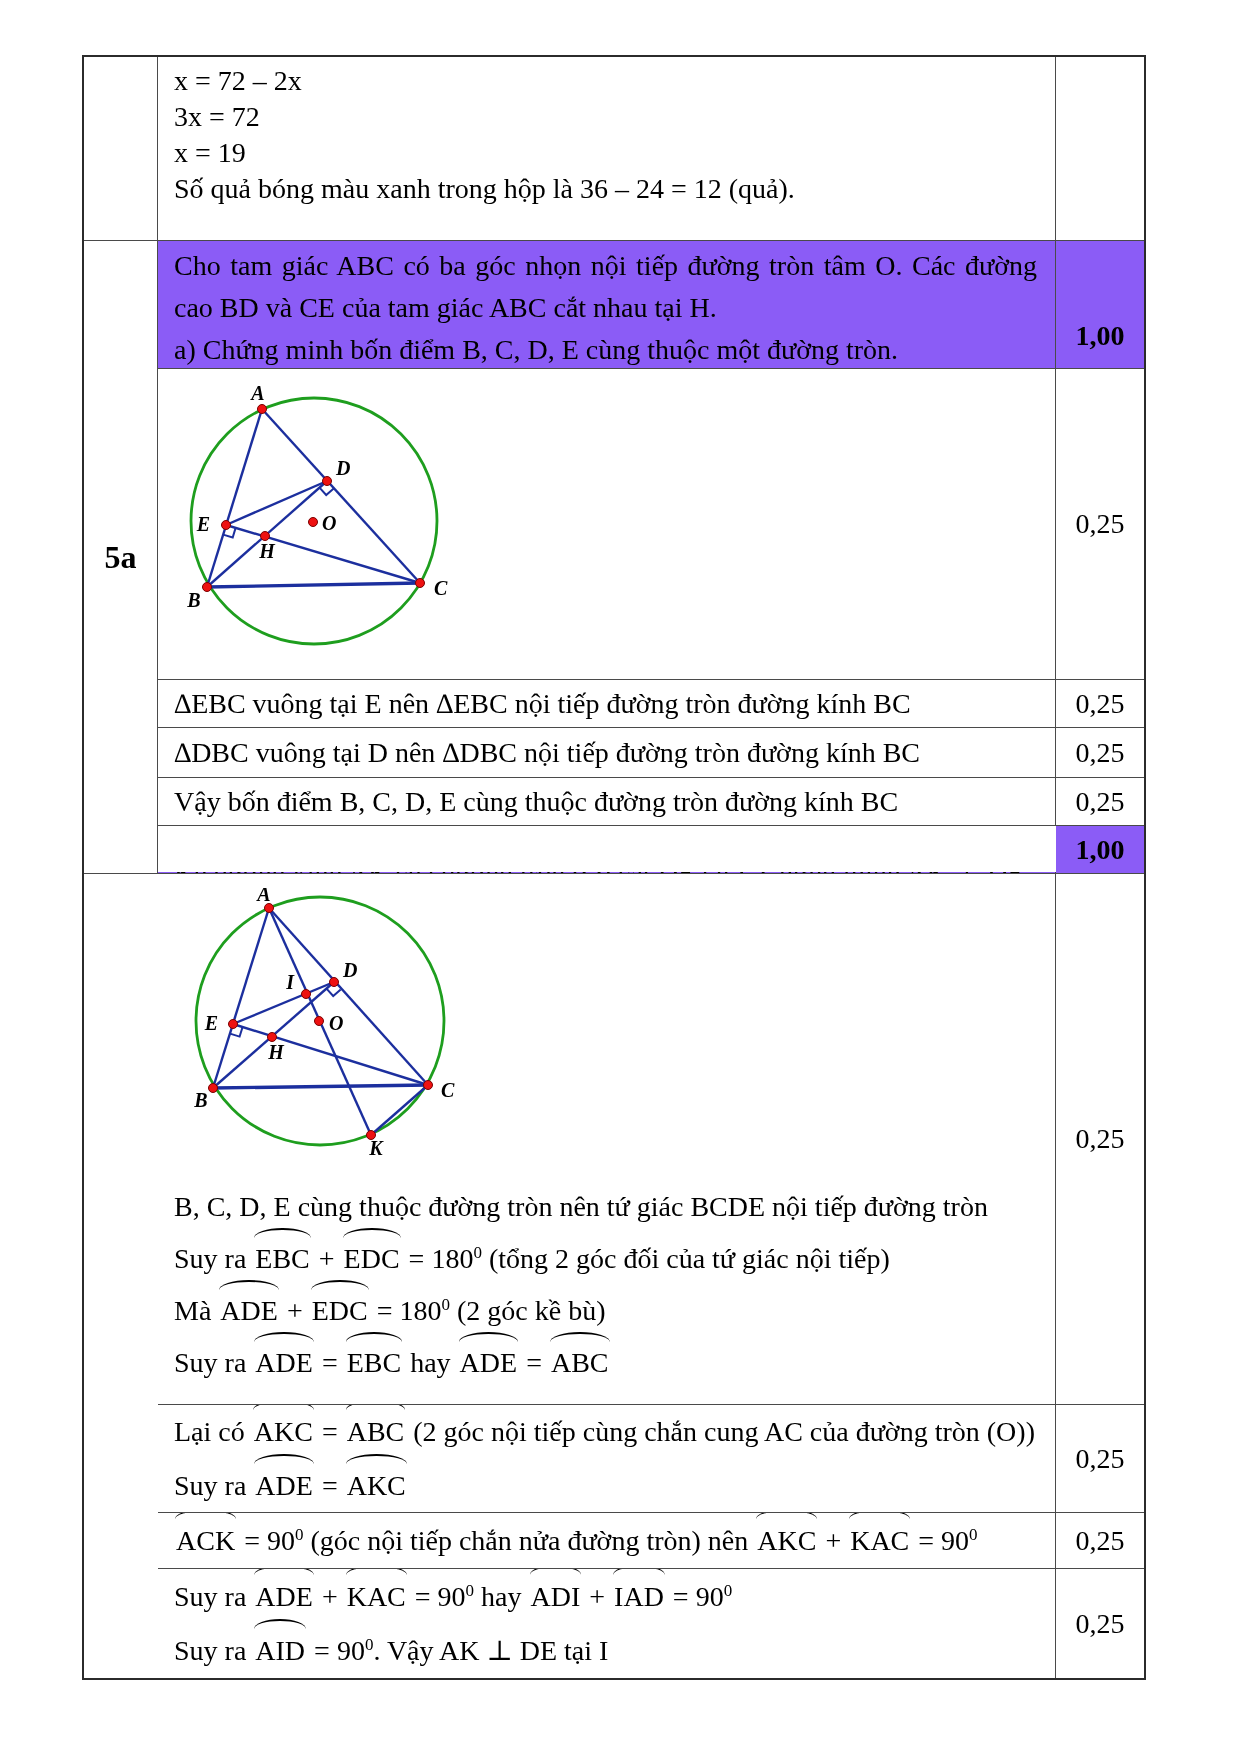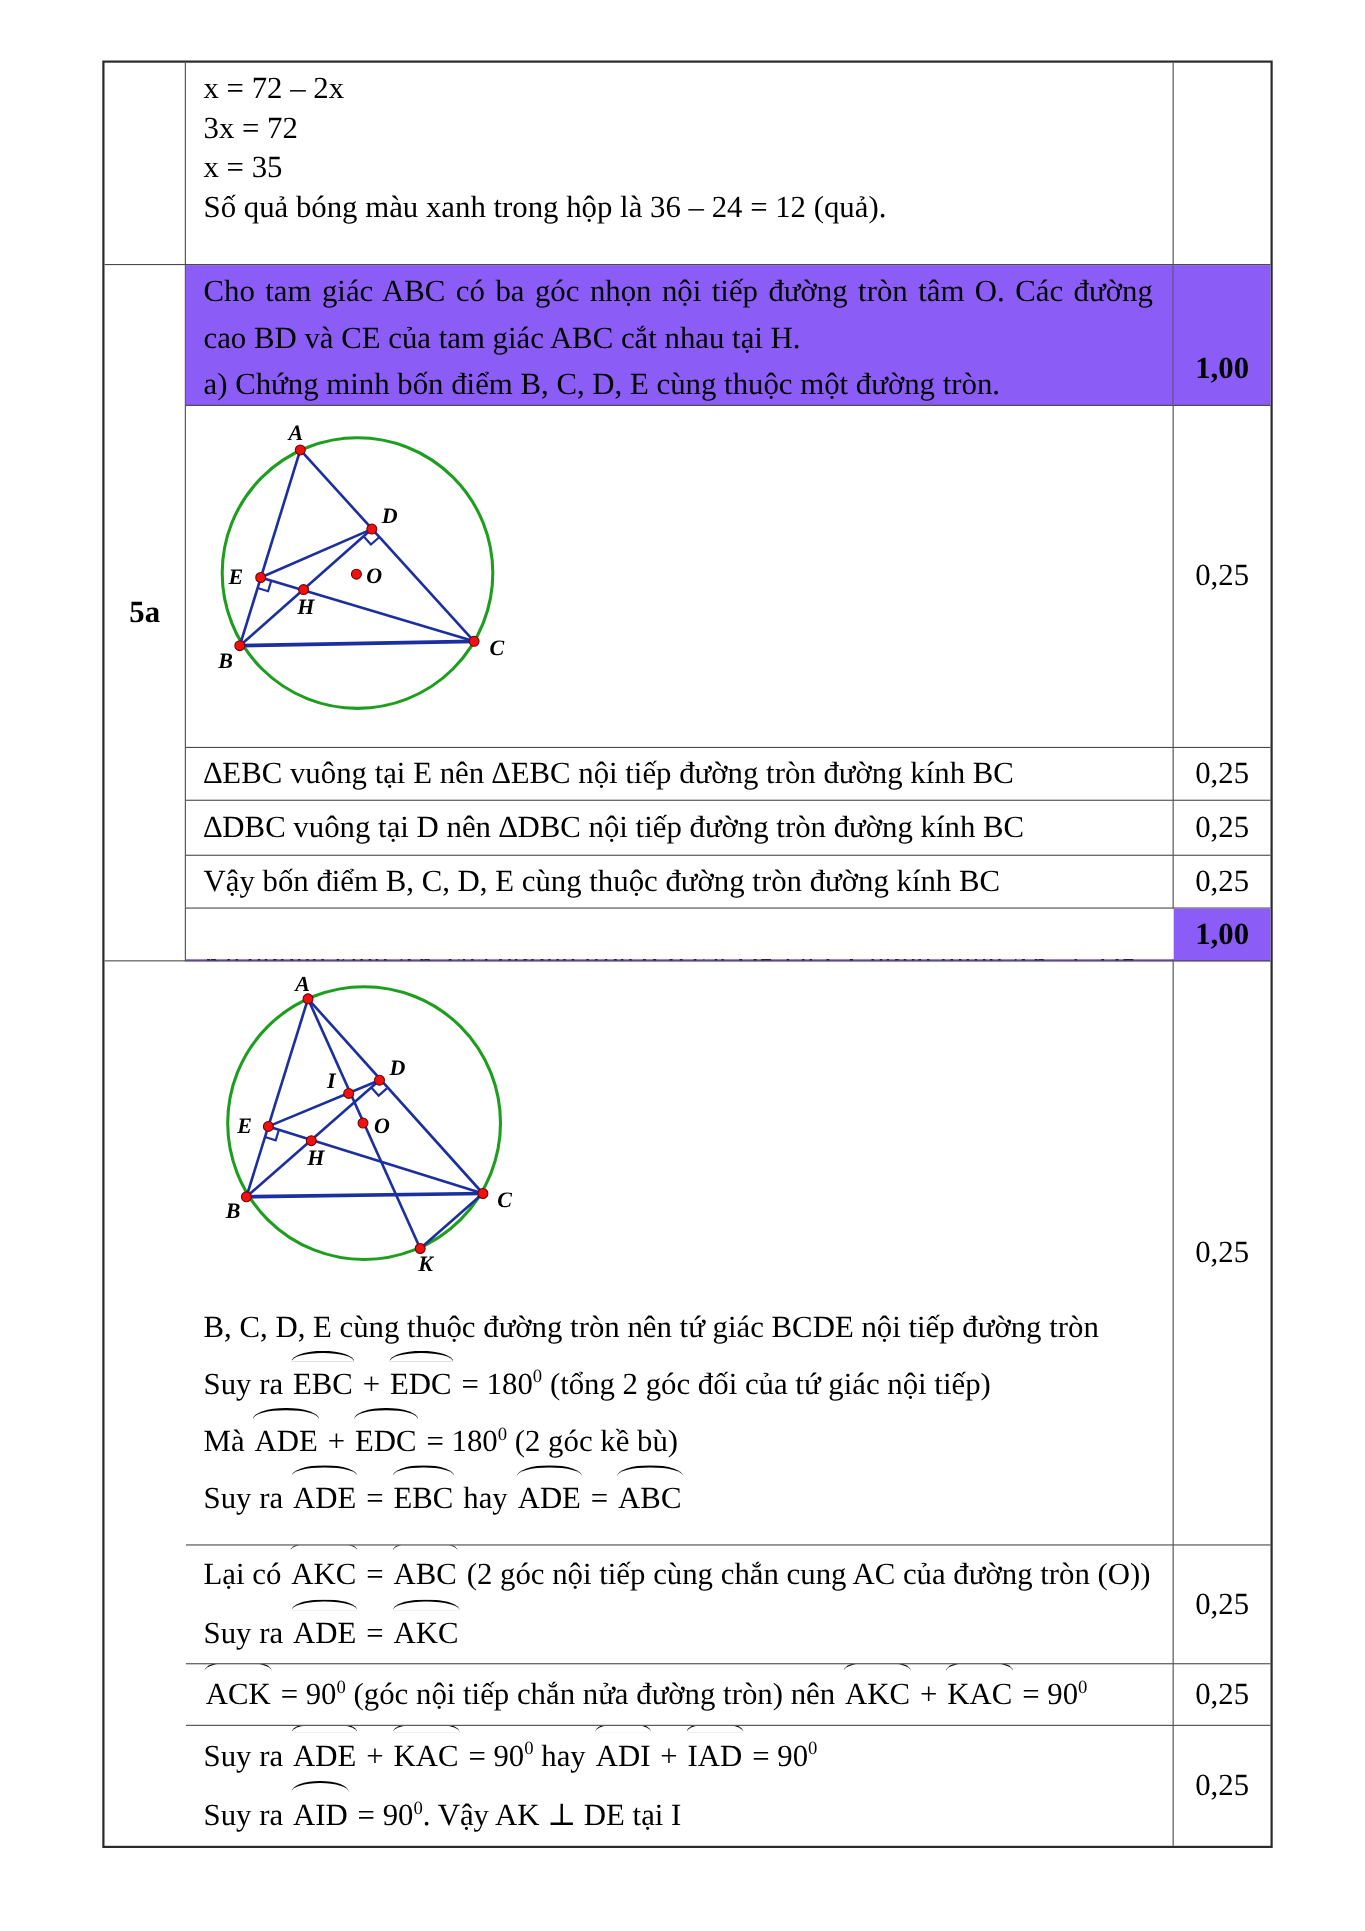--- a/index.html
+++ b/index.html
@@ -2,31 +2,31 @@
 <html lang="vi"><head>
 <meta charset="utf-8">
 <title>Đáp án</title>
 <style>
   html,body { margin:0; padding:0; background:#ffffff; }
   .sheet {
     position:relative; width:1241px; height:1755px; background:#ffffff;
     font-family:"Liberation Serif","DejaVu Serif",serif; color:#000;
   }
   .gridtable {
-    position:absolute; left:93px; top:55px;
+    position:absolute; left:82px; top:55px;
     display:grid;
     grid-template-columns:74px 898px 88px;
     grid-template-rows:184px 128px 311px 48px 50px 48px 48px 531px 108px 56px 109px;
     border:2px solid #2b2b2b;
   }
   .cell { border-right:1.5px solid #4a4a4a; border-bottom:1.5px solid #4a4a4a; box-sizing:border-box; overflow:hidden; }
   .no-r { border-right:none; }
   .no-b { border-bottom:none; }
   .gray { background:#8b5cf6; }
-  .numcell { display:flex; align-items:center; justify-content:center; font-weight:bold; font-size:28px; }
+  .numcell { display:flex; align-items:center; justify-content:center; font-weight:bold; font-size:32px; }
   .score { display:flex; align-items:center; justify-content:center; font-size:28px; }
   .score.bold { font-weight:bold; }
   .score.low { align-items:flex-end; padding-bottom:16px; }
   .content { font-size:28px; }
   .plist { padding:6px 10px 0 16px; line-height:36px; }
   .stmt { padding:4px 18px 0 16px; line-height:42px; }
   .stmt .just { text-align:justify; }
   .vcline { display:flex; align-items:center; padding-left:16px; }
   .vccol { display:flex; flex-direction:column; justify-content:center; padding-left:16px; line-height:54px; }
   .mathline { white-space:nowrap; }
@@ -45,21 +45,21 @@
 </head>
 <body>
 
 <div class="sheet">
   <div class="gridtable">
 
     <div class="cell" style="grid-column:1;grid-row:1;"></div>
     <div class="cell content plist" style="grid-column:2;grid-row:1;">
       <div>x = 72 – 2x</div>
       <div>3x = 72</div>
-      <div>x = 35</div>
+      <div>x = 19</div>
       <div>Số quả bóng màu xanh trong hộp là 36 – 24 = 12 (quả).</div>
     </div>
     <div class="cell no-r score" style="grid-column:3;grid-row:1;"></div>
 
     <div class="cell numcell" style="grid-column:1;grid-row:2/8;">5a</div>
 
     <div class="cell content stmt gray" style="grid-column:2;grid-row:2;">
       <div class="just">Cho tam giác ABC có ba góc nhọn nội tiếp đường tròn tâm O. Các đường cao BD và CE của tam giác ABC cắt nhau tại H.</div>
       <div>a) Chứng minh bốn điểm B, C, D, E cùng thuộc một đường tròn.</div>
     </div>

